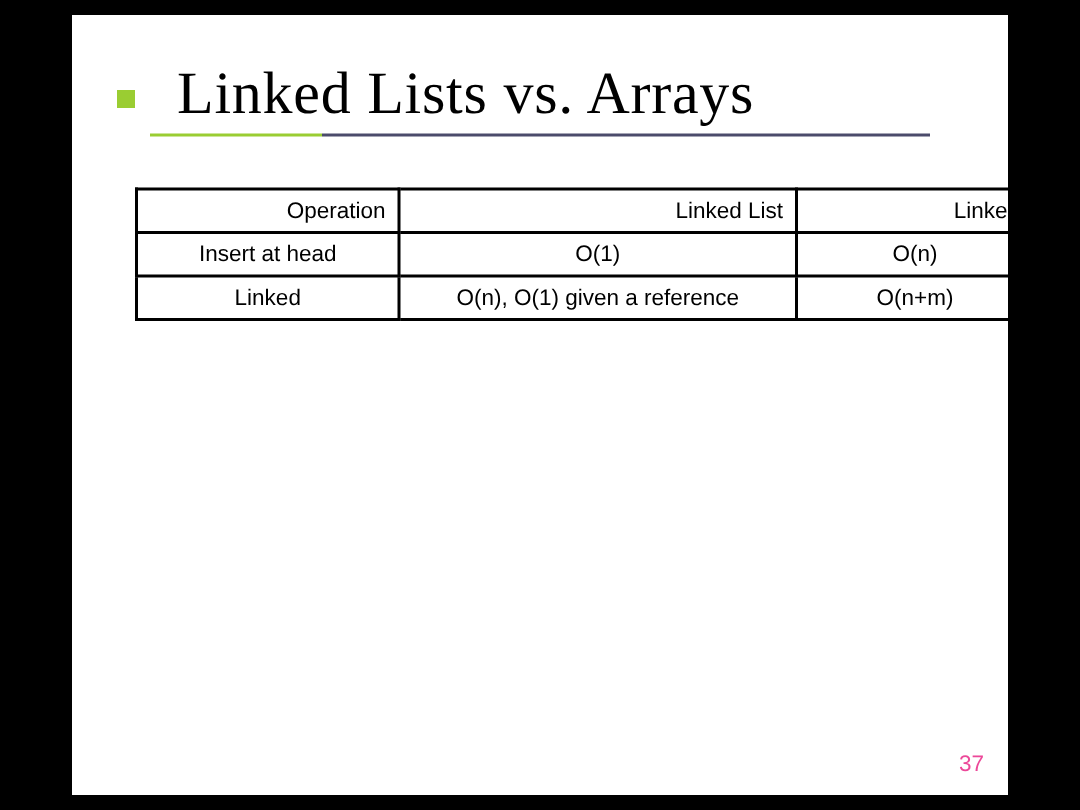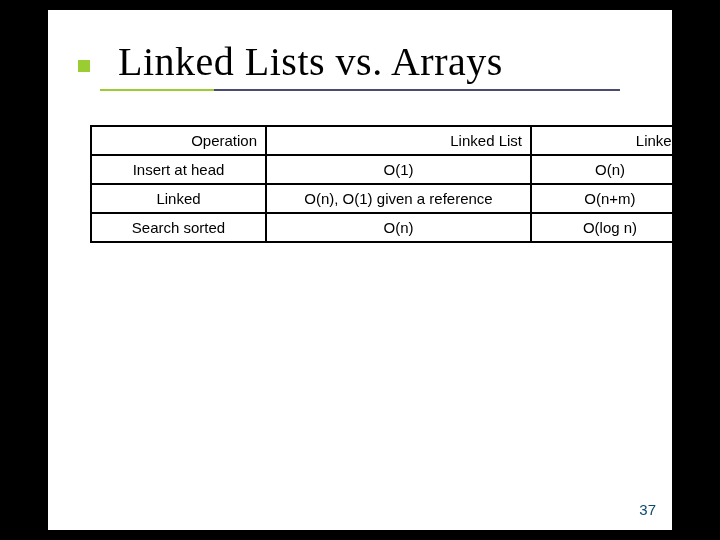--- a/index.html
+++ b/index.html
@@ -63,21 +63,21 @@
     text-align: right;
     border-radius: 11px;
   }
   .tbl th:first-child { width: 175px; }
   .tbl th:nth-child(2) { width: 265px; }
   .pagenum {
     position: absolute;
     right: 16px;
     bottom: 12px;
     font-size: 15px;
-    color: #0c4a6e;
+    color: #ec4899;
   }
 </style>
 </head>
 <body>
 
 <div class="slide">
 
   <div class="title-wrap">
     <div class="bullet"></div>
     <h1>Linked Lists vs. Arrays</h1>
@@ -96,22 +96,17 @@
       <tr>
         <td>Insert at head</td>
         <td>O(1)</td>
         <td>O(n)</td>
       </tr>
       <tr>
         <td>Linked</td>
         <td>O(n), O(1) given a reference</td>
         <td>O(n+m)</td>
       </tr>
-      <tr>
-        <td>Search sorted</td>
-        <td>O(n)</td>
-        <td>O(log n)</td>
-      </tr>
     </tbody>
   </table>
 
   <div class="pagenum">37</div>
 </div>
 
 </body></html>

